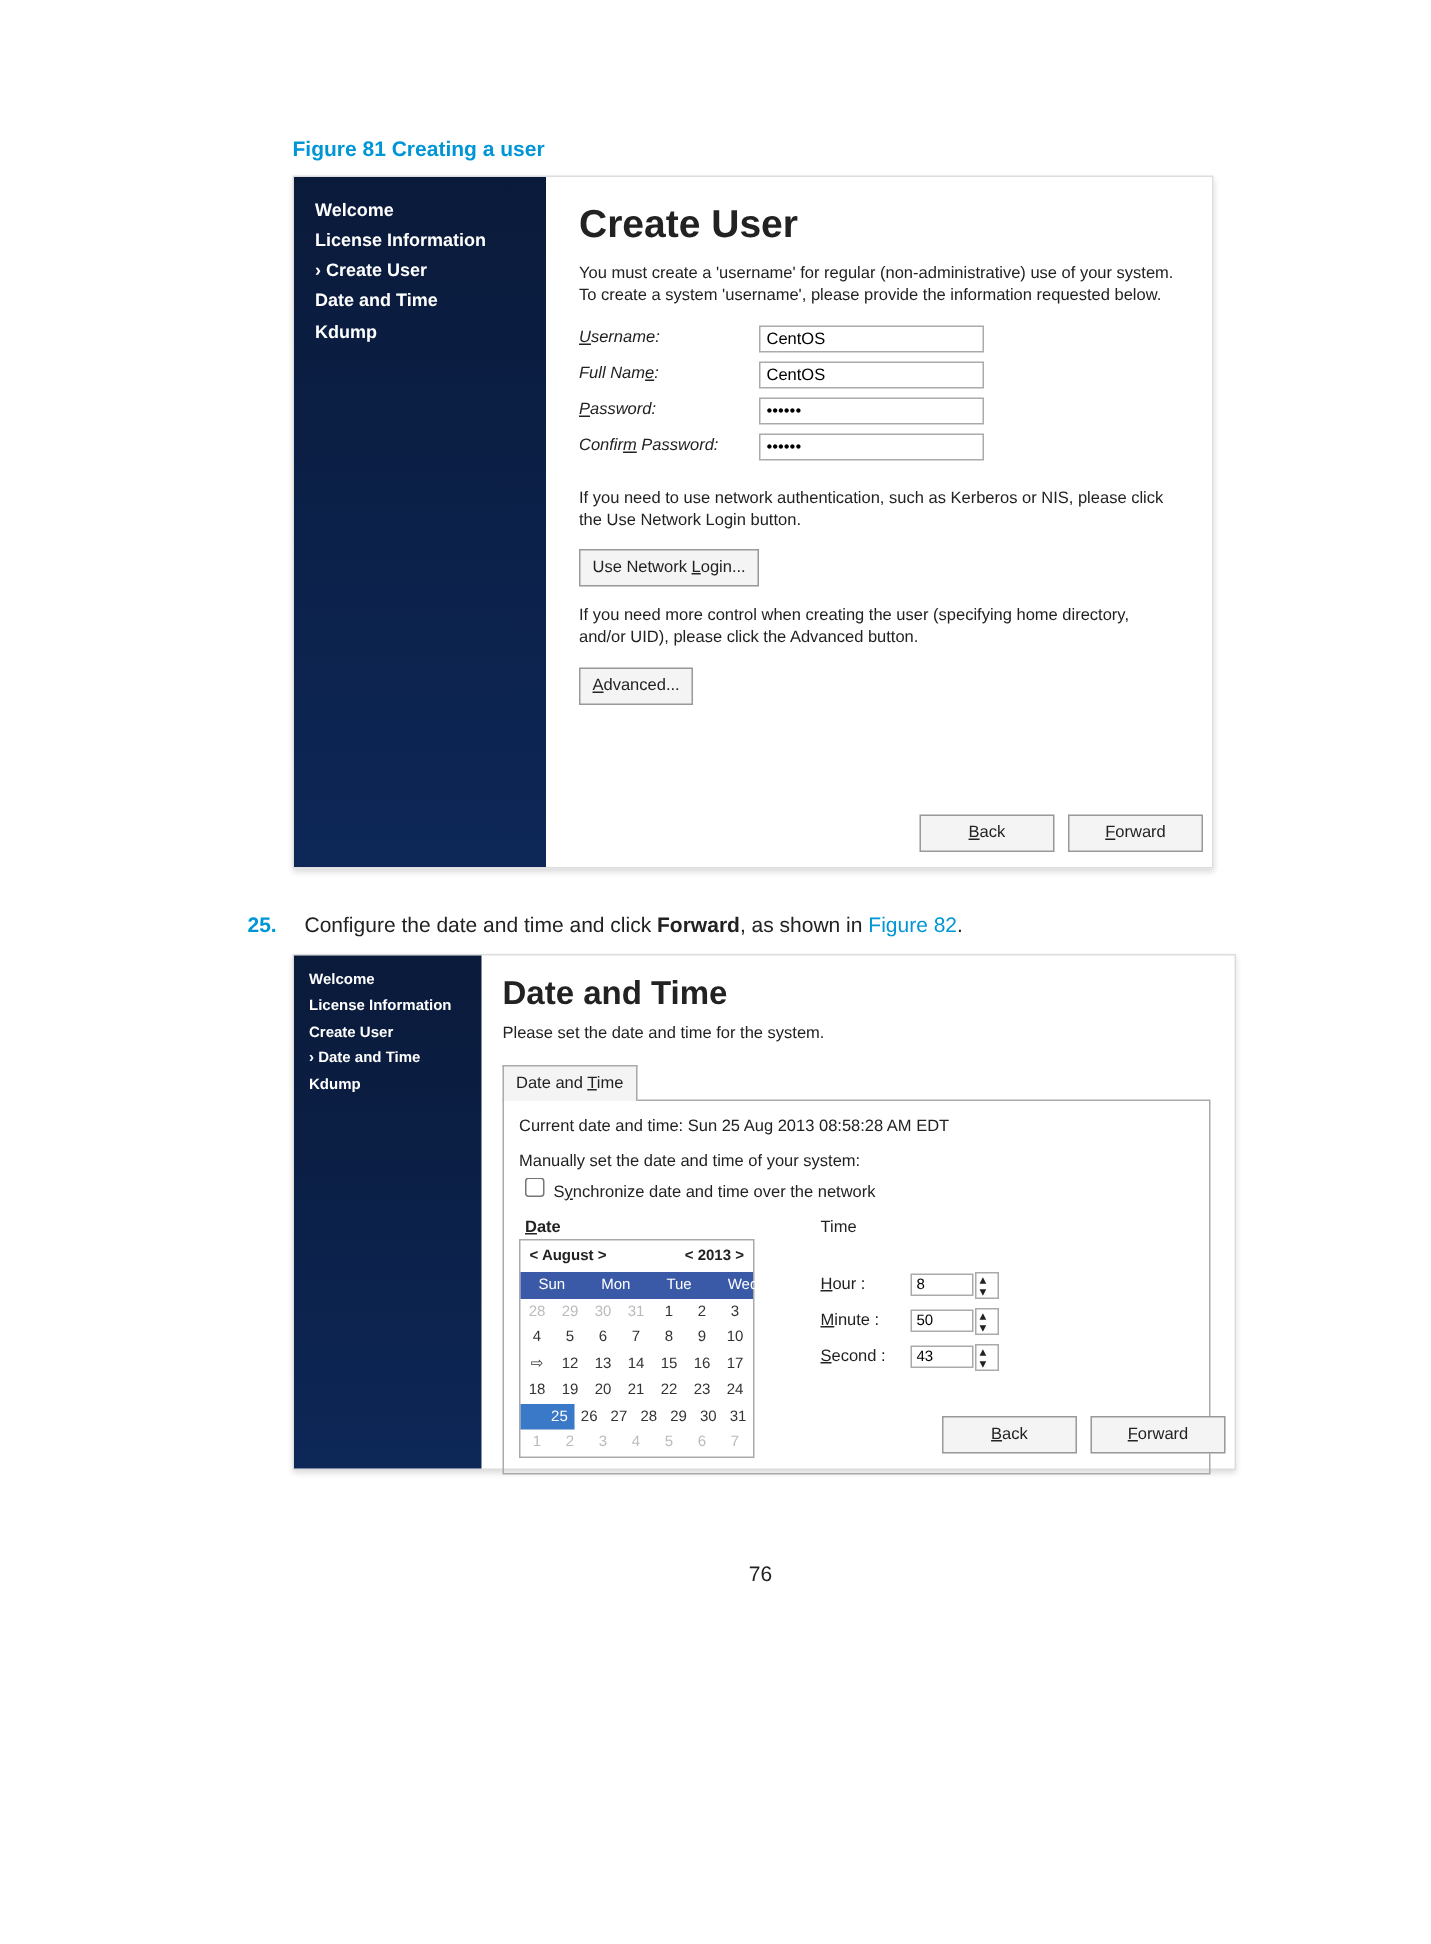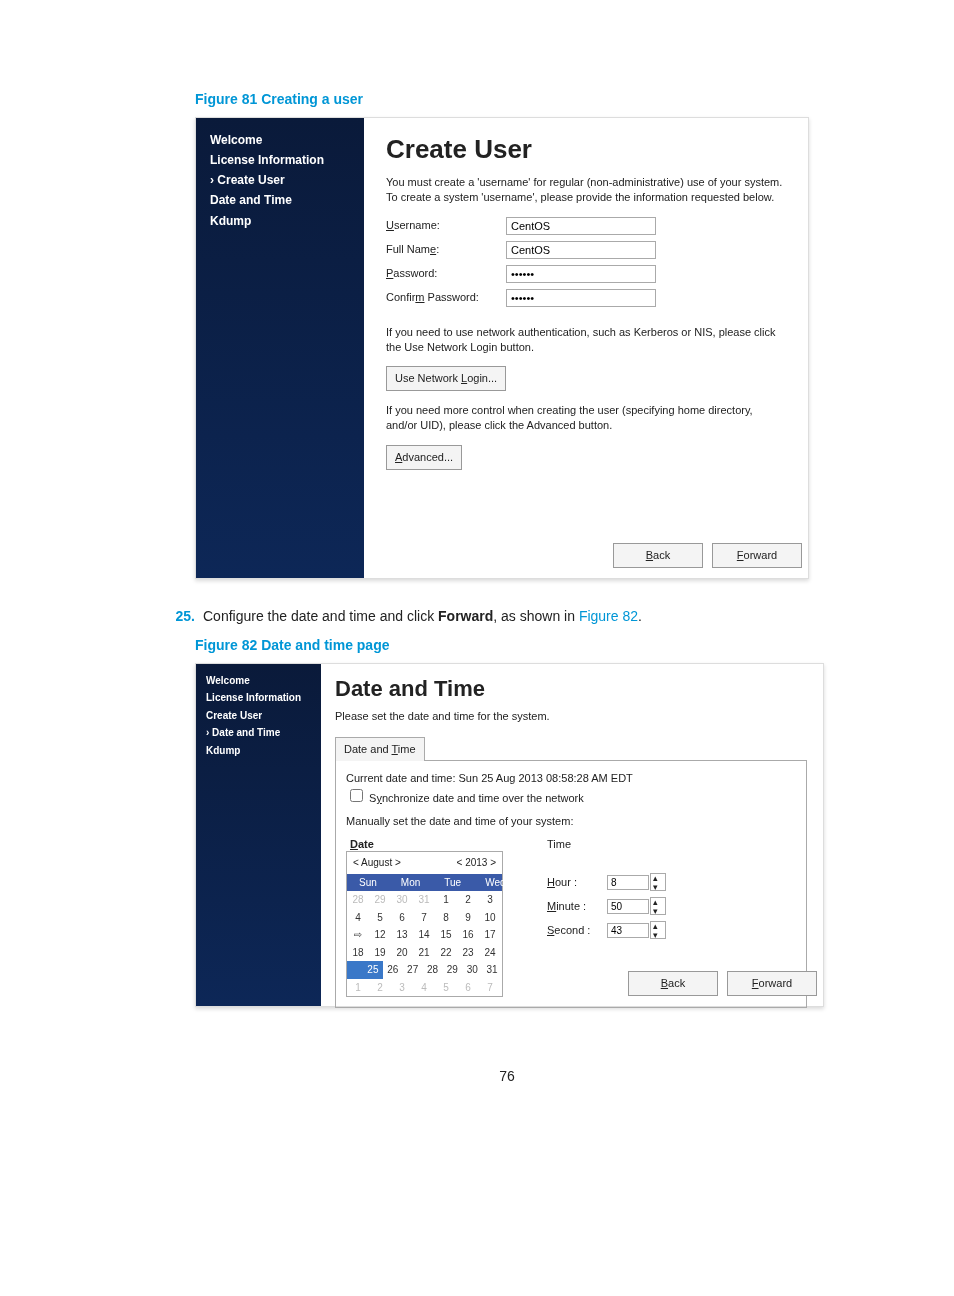--- a/index.html
+++ b/index.html
@@ -48,21 +48,21 @@
     font-size: 11px;
     color: #222;
   }
   .main h1 {
     font-size: 26px;
     margin: 0 0 8px 0;
     font-weight: bold;
   }
   .desc { font-size: 11px; margin-bottom: 12px; }
   .form-row { display: flex; align-items: center; margin-bottom: 6px; }
-  .form-row .lbl { width: 120px; }
+  .form-row .lbl { width: 120px; font-style: italic; }
   .form-row input[type=text], .form-row input[type=password] {
     width: 140px;
     border: 1px solid #aaa;
     padding: 2px 4px;
     font-size: 11px;
   }
   .underline-first-letter u { text-decoration: underline; }
   .btn-small {
     border: 1px solid #999;
     background: #f4f4f4;
@@ -93,20 +93,21 @@
   .dt-columns { display: flex; gap: 44px; margin-top: 8px; }
   .cal {
     border: 1px solid #aaa;
     font-size: 10px;
     width: 155px;
   }
   .cal-header {
     display: flex;
     justify-content: space-between;
     padding: 4px 6px;
+    font-weight: bold;
   }
   .cal-dayhdr {
     background: #3a5aa8;
     color: #fff;
     display: flex;
   }
   .cal-dayhdr span { width: 22px; text-align: center; padding: 2px 12px; }
   .cal-row { display: flex; }
   .cal-row span {
     width: 22px;
@@ -126,21 +127,20 @@
   .step {
     display: flex;
     align-items: baseline;
     margin-bottom: 10px;
   }
   .step .num {
     color: #0096d6;
     font-weight: bold;
     width: 30px;
     flex-shrink: 0;
-    text-align: right;
     margin-right: 8px;
     font-size: 14px;
   }
   .step .txt { flex: 1; font-size: 14px; }
   .link { color: #0096d6; }
   .pagenum { text-align: center; font-size: 14px; margin-top: 60px; }
 
   .screenshot1 { width: 612px; height: 460px; }
   .screenshot1 .sidebar { width: 168px; }
   .screenshot2 { width: 627px; height: 342px; }
@@ -199,42 +199,41 @@
     </div>
   </div>
 
   <div class="step">
     <span class="num">25.</span>
     <span class="txt">
       <span>Configure the date and time and click </span><b>Forward</b><span>, as shown in </span><span class="link">Figure 82</span><span>.</span>
     </span>
   </div>
 
-  <div class="fig-caption">Figure 82 Date and time page</div>
 
   <div class="screenshot screenshot2">
     <div class="sidebar" id="sb2">
         <div class="item">Welcome</div>
         <div class="item">License Information</div>
         <div class="item">Create User</div>
         <div class="item active">Date and Time</div>
         <div class="item">Kdump</div>
       </div>
     <div class="main">
       <h1>Date and Time</h1>
       <div class="desc">Please set the date and time for the system.</div>
 
       <span class="tab underline-first-letter">Date and <u>T</u>ime</span>
       <div class="panel">
         <div>Current date and time:  Sun 25 Aug 2013 08:58:28 AM EDT</div>
+        <div style="margin-top:8px;">Manually set the date and time of your system:</div>
         <div>
           <input type="checkbox" style="">
           <span class="underline-first-letter">S<u>y</u>nchronize date and time over the network</span>
         </div>
-        <div style="margin-top:8px;">Manually set the date and time of your system:</div>
         <div class="dt-columns">
           <div>
             <div style="margin-left:4px;font-weight:bold;" class="underline-first-letter"><u>D</u>ate</div>
             <div class="cal" id="cal">
               <div class="cal-header">
                 <span>&lt; <span>August</span> &gt;</span>
                 <span>&lt; <span>2013</span> &gt;</span>
               </div>
               <div class="cal-dayhdr" id="calhdr">
                   <span>Sun</span>

